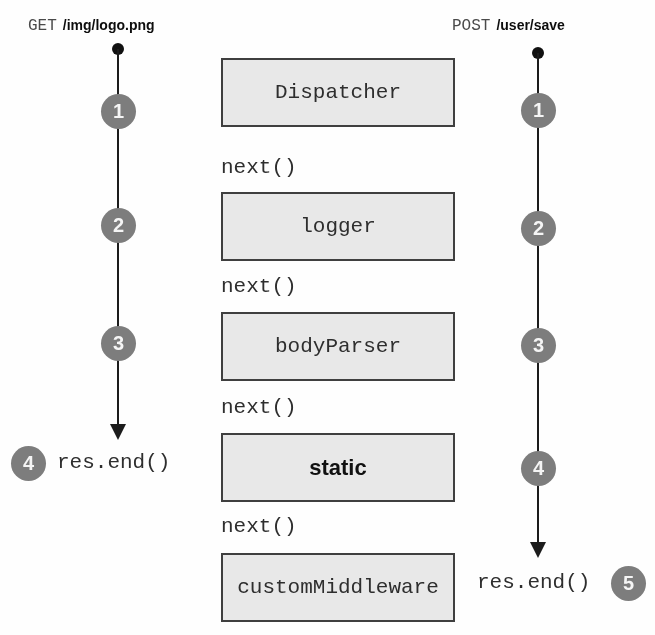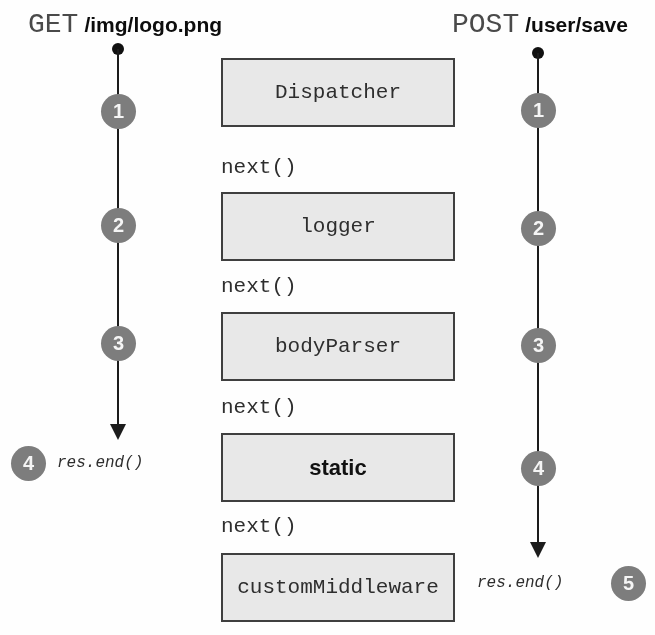--- a/index.html
+++ b/index.html
@@ -14,27 +14,27 @@
   }
   
   .req-header {
     position: absolute;
     top: 13px;
     white-space: nowrap;
     line-height: 24px;
   }
   .req-header .method {
     font-family: "Liberation Mono", monospace;
-    font-size: 28px;
+    font-size: 16px;
     color: #4a4a4a;
     margin-right: 6px;
   }
   .req-header .path {
     font-family: "Liberation Sans", sans-serif;
-    font-size: 21px;
+    font-size: 14px;
     font-weight: bold;
     color: #0d0d0d;
   }
   
   .dot {
     position: absolute;
     width: 12px; height: 12px;
     background: #111111;
     border-radius: 50%;
   }
@@ -95,25 +95,24 @@
     height: 24px;
     font-family: "Liberation Mono", monospace;
     font-size: 21px;
     color: #2e2e2e;
     line-height: 24px;
   }
   
   .end-label {
     position: absolute;
     font-family: "Liberation Mono", monospace;
-    font-size: 16px;
+    font-size: 21px;
     color: #2e2e2e;
     line-height: 24px;
     white-space: nowrap;
-    font-style: italic;
   }
 </style>
 </head>
 <body>
 
 <div class="stage">
 
   <div class="req-header" style="left:28px;">
     <span class="method">GET</span><span class="path">/img/logo.png</span>
   </div>

